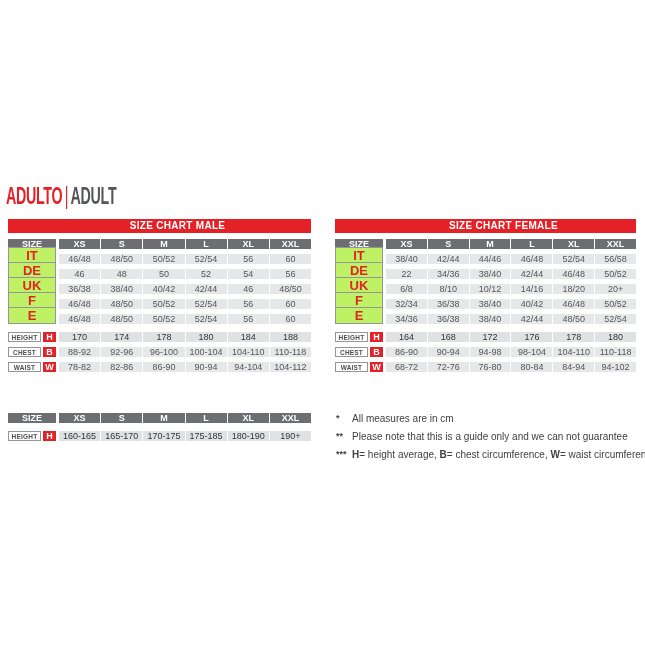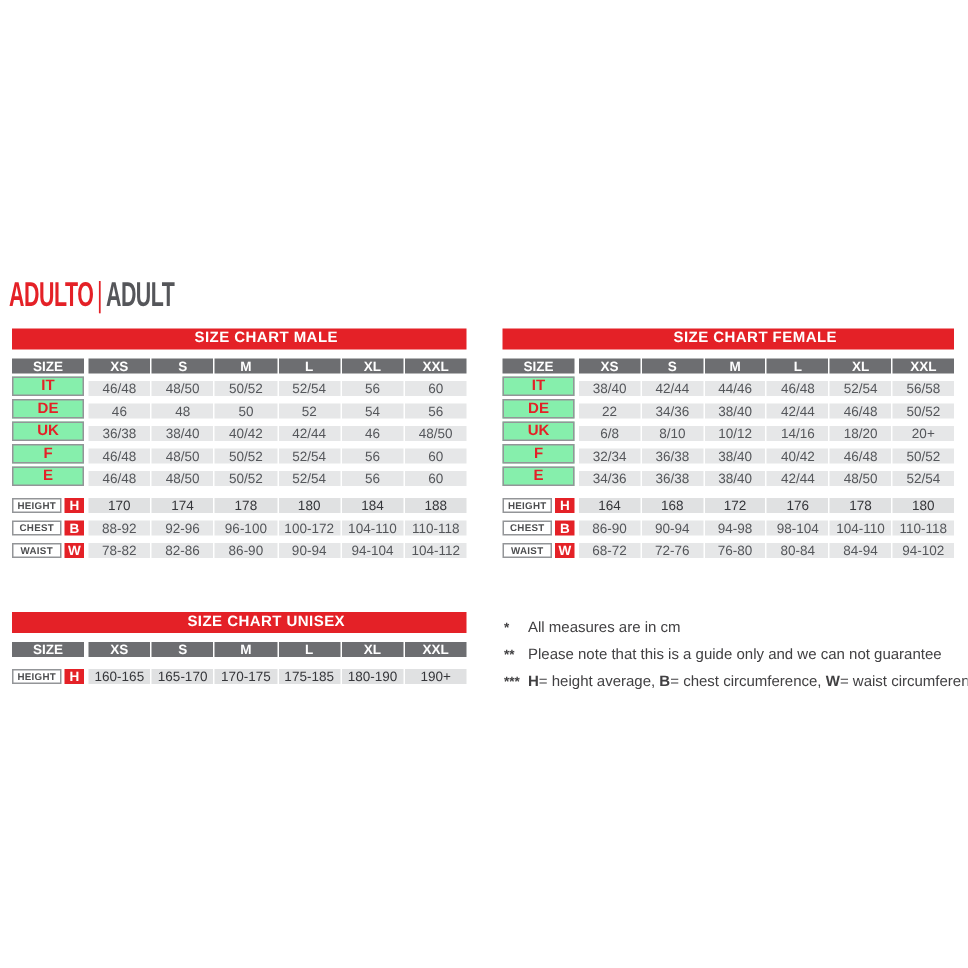--- a/index.html
+++ b/index.html
@@ -35,22 +35,22 @@
   .cell { display:flex; align-items:center; justify-content:center; }
   .label-cell { width:48px; flex:0 0 48px; margin-right:3px; }
   .label-col  { width:48px; flex:0 0 48px; margin-right:3px; display:flex; }
 
   .val { flex:1 1 0; margin-left:1px; background:#E6E7E8; font-size:9px; color:#54565A; }
   .row > .val:nth-child(2) { margin-left:0; }
 
   .head { background:#6D6E71 !important; color:#fff !important; font-size:9px; font-weight:bold; }
 
   .country {
-    background:#86efac; border:1px solid #939598; color:#E42127;
-    font-size:10px; font-weight:bold;
+    background:#bef264; border:1px solid #939598; color:#E42127;
+    font-size:13px; font-weight:bold;
   }
 
   .mcell { display:flex; align-items:center; justify-content:center; }
   .mlabel {
     width:33px; flex:0 0 33px; background:#fff; border:1px solid #939598;
     font-size:6.5px; font-weight:bold; color:#4D4E50; letter-spacing:.2px;
   }
   .badge {
     width:13px; flex:0 0 13px; margin-left:2px; background:#E42127;
     color:#fff; font-size:9px; font-weight:bold;
@@ -142,21 +142,21 @@
       <div class="cell val">188</div>
     </div>
     <div class="row measure-row">
       <div class="label-col">
         <div class="mcell mlabel">CHEST</div>
         <div class="mcell badge">B</div>
       </div>
       <div class="cell val">88-92</div>
       <div class="cell val">92-96</div>
       <div class="cell val">96-100</div>
-      <div class="cell val">100-172</div>
+      <div class="cell val">100-104</div>
       <div class="cell val">104-110</div>
       <div class="cell val">110-118</div>
     </div>
     <div class="row measure-row">
       <div class="label-col">
         <div class="mcell mlabel">WAIST</div>
         <div class="mcell badge">W</div>
       </div>
       <div class="cell val">78-82</div>
       <div class="cell val">82-86</div>
@@ -253,21 +253,20 @@
       </div>
       <div class="cell val">68-72</div>
       <div class="cell val">72-76</div>
       <div class="cell val">76-80</div>
       <div class="cell val">80-84</div>
       <div class="cell val">84-94</div>
       <div class="cell val">94-102</div>
     </div>
   </div>
 <div id="tbl-unisex" class="chart">
-    <div class="tbl-title">SIZE CHART UNISEX</div>
     <div class="row">
       <div class="cell label-cell head">SIZE</div>
       <div class="cell val head">XS</div>
       <div class="cell val head">S</div>
       <div class="cell val head">M</div>
       <div class="cell val head">L</div>
       <div class="cell val head">XL</div>
       <div class="cell val head">XXL</div>
     </div>
     <div class="row measure-row first-measure emph">

